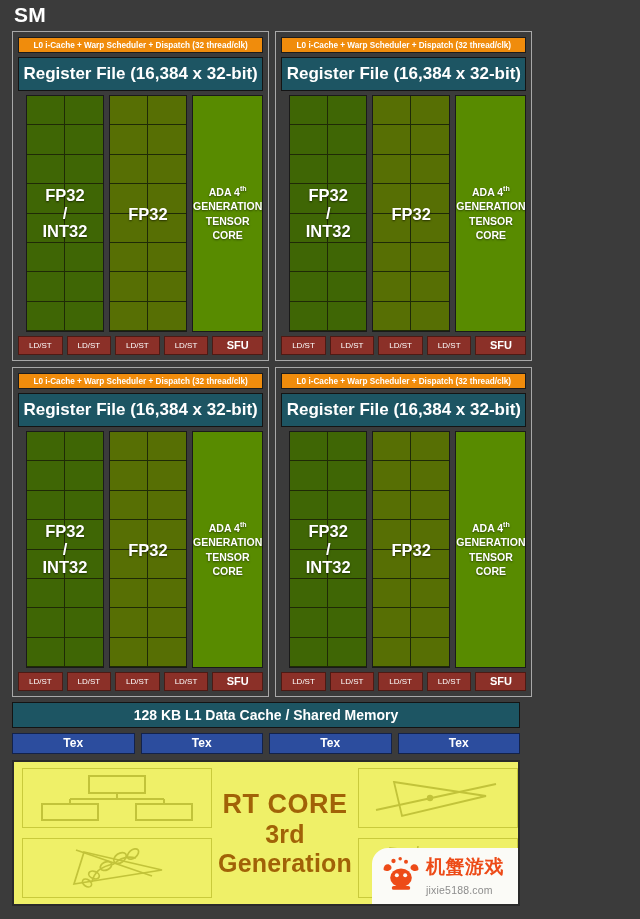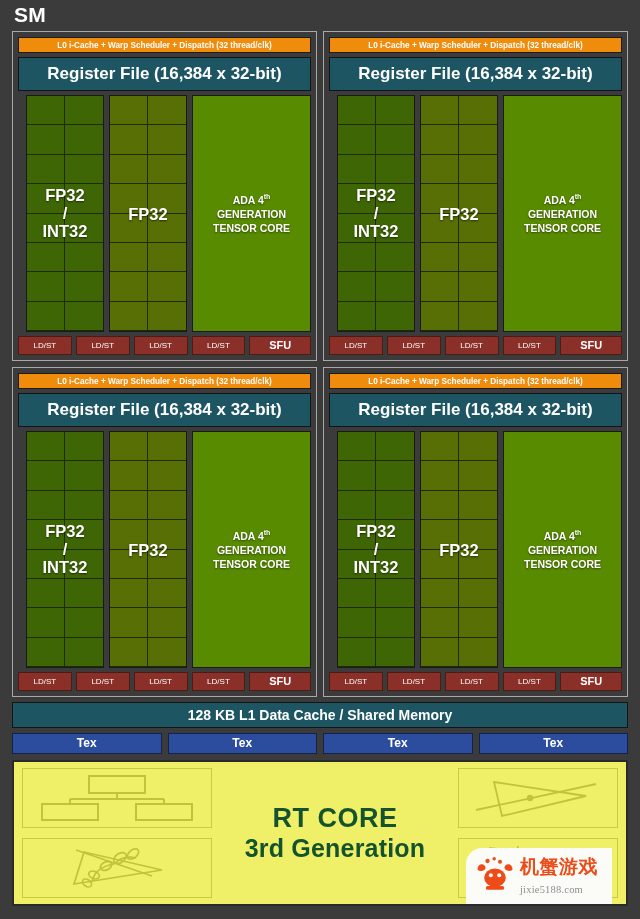--- a/index.html
+++ b/index.html
@@ -8,21 +8,21 @@
   html, body {
     width: 640px;
     height: 919px;
     background: #3b3b3b;
     font-family: "Liberation Sans", sans-serif;
     overflow: hidden;
   }
 
   #sm-root {
     position: relative;
-    width: 640px;
+    width: 532px;
     height: 919px;
     background: #3b3b3b;
     padding: 0 8px 4px 8px;
   }
 
   
   .sm-title {
     color: #ffffff;
     font-size: 21px;
     font-weight: bold;
@@ -236,41 +236,40 @@
     background: #eff068;
     height: 60px;
     display: flex;
     align-items: center;
     justify-content: center;
     overflow: hidden;
   }
 
   .rt-center {
     text-align: center;
-    color: #14532d;
+    color: #a16207;
     font-weight: bold;
     line-height: 1.15;
   }
   .rt-title-main { font-size: 27px; letter-spacing: 0.5px; }
   .rt-title-sub  { font-size: 25px; letter-spacing: 0.2px; }
 
   
   .watermark {
     position: absolute;
-    right: 14px;
+    right: 0px;
     bottom: 0px;
     width: 146px;
     height: 56px;
     background: #fbfbf7;
     border-top-left-radius: 16px;
     display: flex;
     align-items: center;
     gap: 5px;
     padding: 4px 6px 4px 9px;
-    font-family: Liberation Serif, serif;
   }
   .wm-logo { flex: 0 0 40px; height: 40px; }
   .wm-text { display: flex; flex-direction: column; line-height: 1; }
   .wm-cn {
     font-size: 19px;
     font-weight: bold;
     color: #ed4b18;
     letter-spacing: 0.5px;
   }
   .wm-url {

